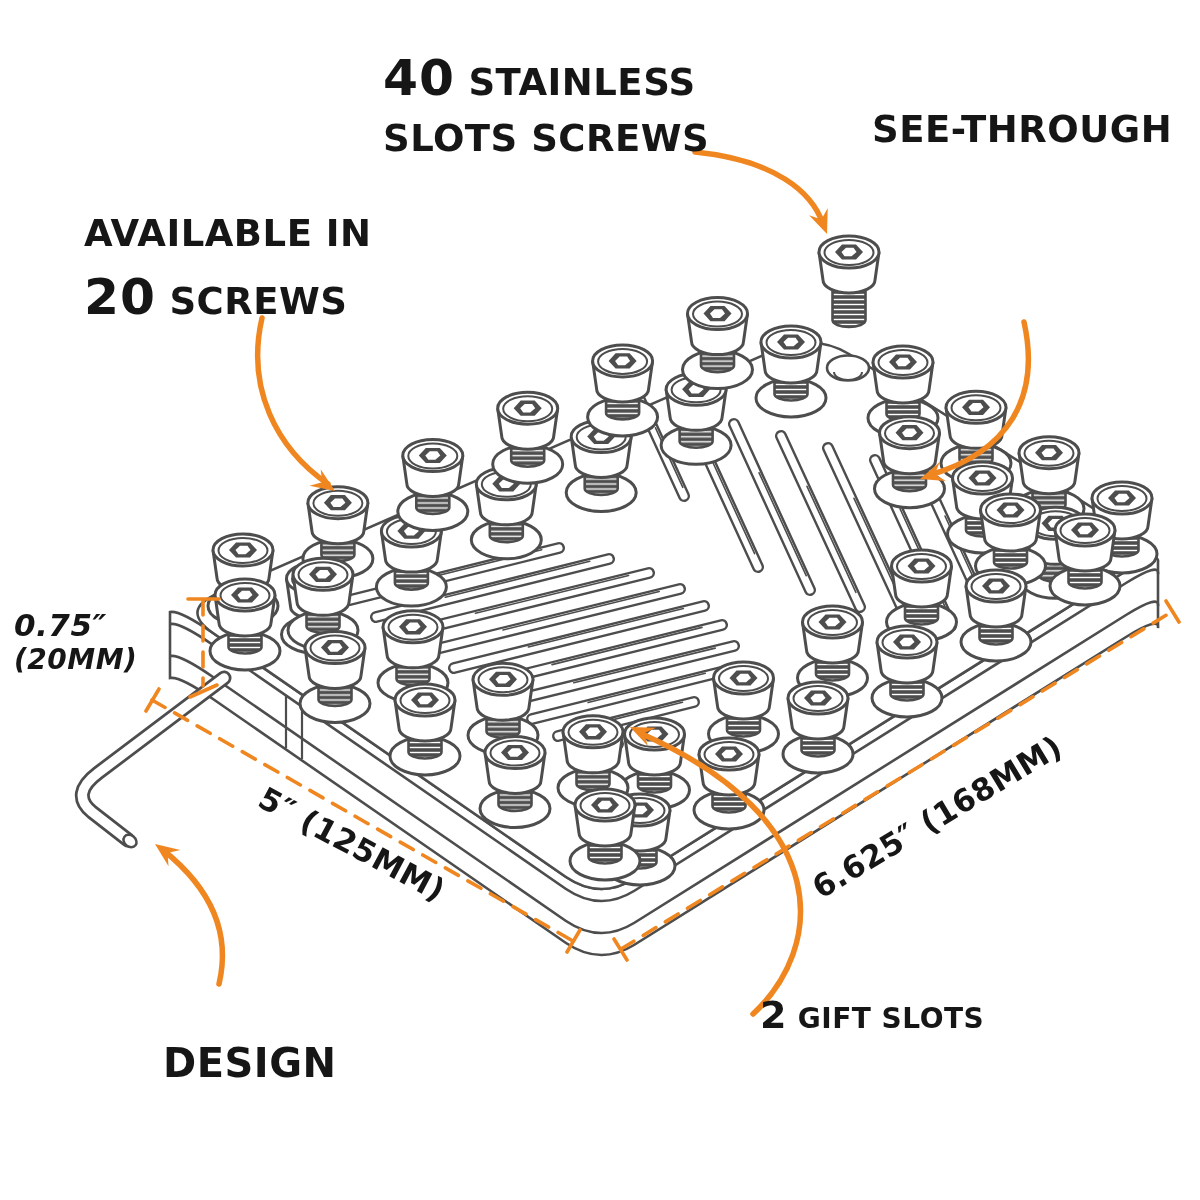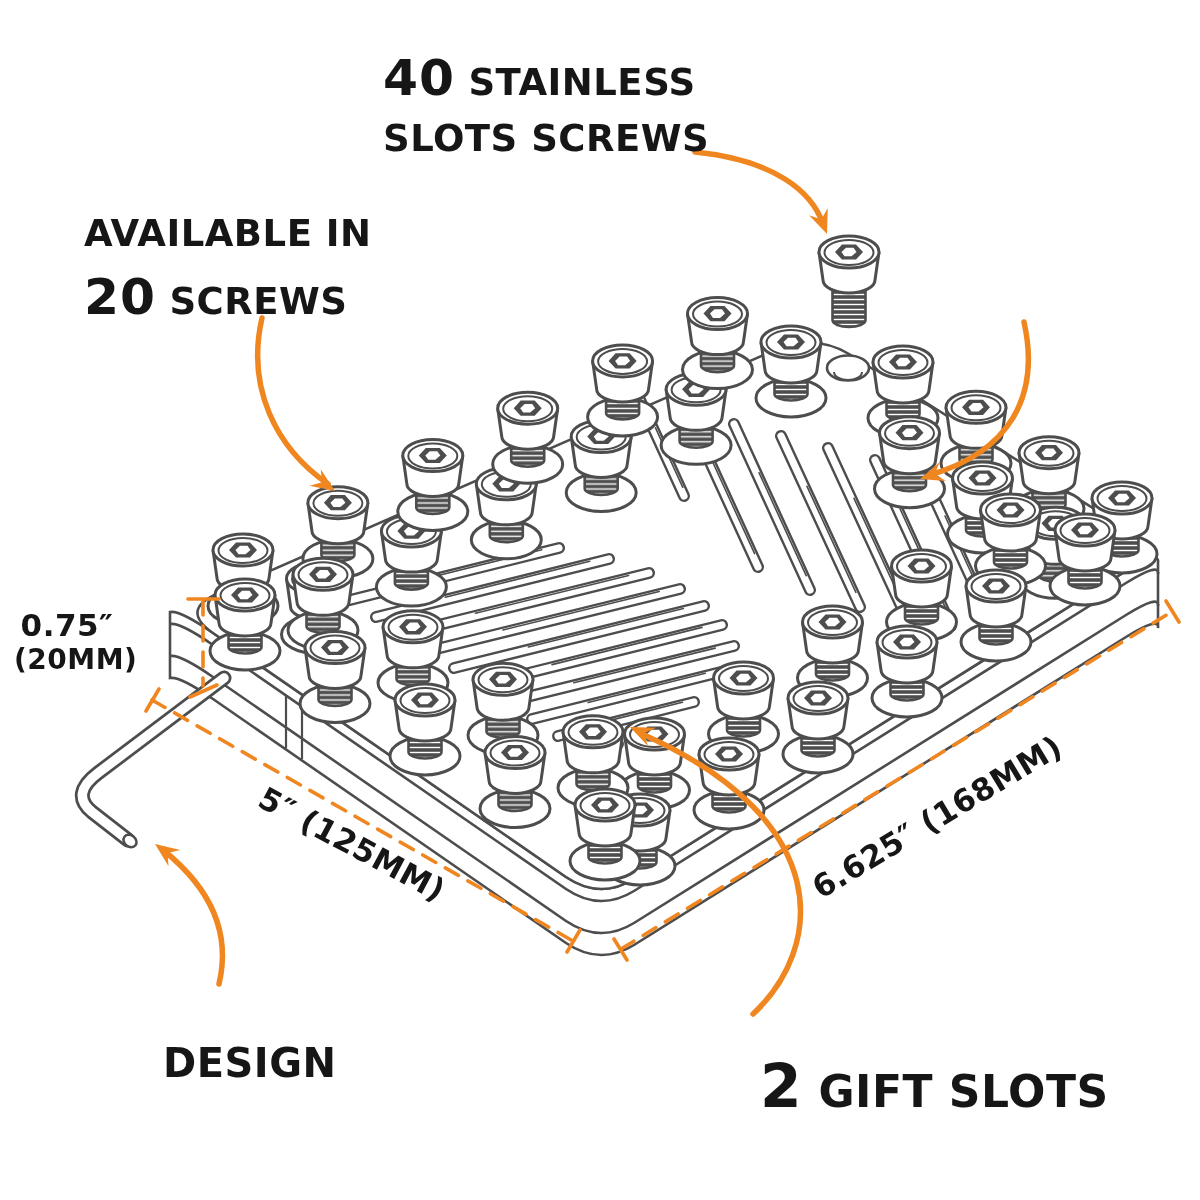--- a/index.html
+++ b/index.html
@@ -252,38 +252,38 @@
     <path class="ahead" d="M0,0 L-24,-10 L-15.5,0 L-24,10 Z" transform="translate(630,727) rotate(204)"></path>
   </g>
 </svg>
 
 <div class="label cap" style="left:383px;top:42px;">
   <span class="num">40</span><span> STAINLESS</span><br>
   <span>SLOTS SCREWS</span>
 </div>
 
 <div class="label cap" style="left:872px;top:104px;">
-  <br>
+  <span>SEE-THROUGH</span><br>
 </div>
 
 <div class="label cap" style="left:84px;top:208px;">
   <span>AVAILABLE IN</span><br>
   <span class="num">20</span><span> SCREWS</span>
 </div>
 
 <div class="label cap" style="left:163px;top:978px;font-size:40px;">
   <br>
   <span>DESIGN</span>
 </div>
 
-<div class="label cap" style="left:760px;top:1044px;font-size:44px;">
+<div class="label cap" style="left:760px;top:988px;font-size:28px;">
   <span class="num">2</span><span> GIFT SLOTS</span>
 </div>
 
-<div class="label dimblk" style="left:14px;top:608px;width:106px;text-align:center;">
+<div class="label dimblk" style="left:14px;top:608px;width:106px;font-style:italic;">
   <div style="font-size:31px;">0.75″</div>
   <div style="font-size:28px;">(20MM)</div>
 </div>
 
 <div class="label" style="left:232px;top:826px;width:240px;text-align:center;font-size:31px;transform:rotate(28deg);">5″ (125MM)</div>
 
 <div class="label" style="left:795px;top:800px;width:280px;text-align:center;font-size:31px;transform:rotate(-31deg);">6.625″ (168MM)</div>
 
 </div>
 

